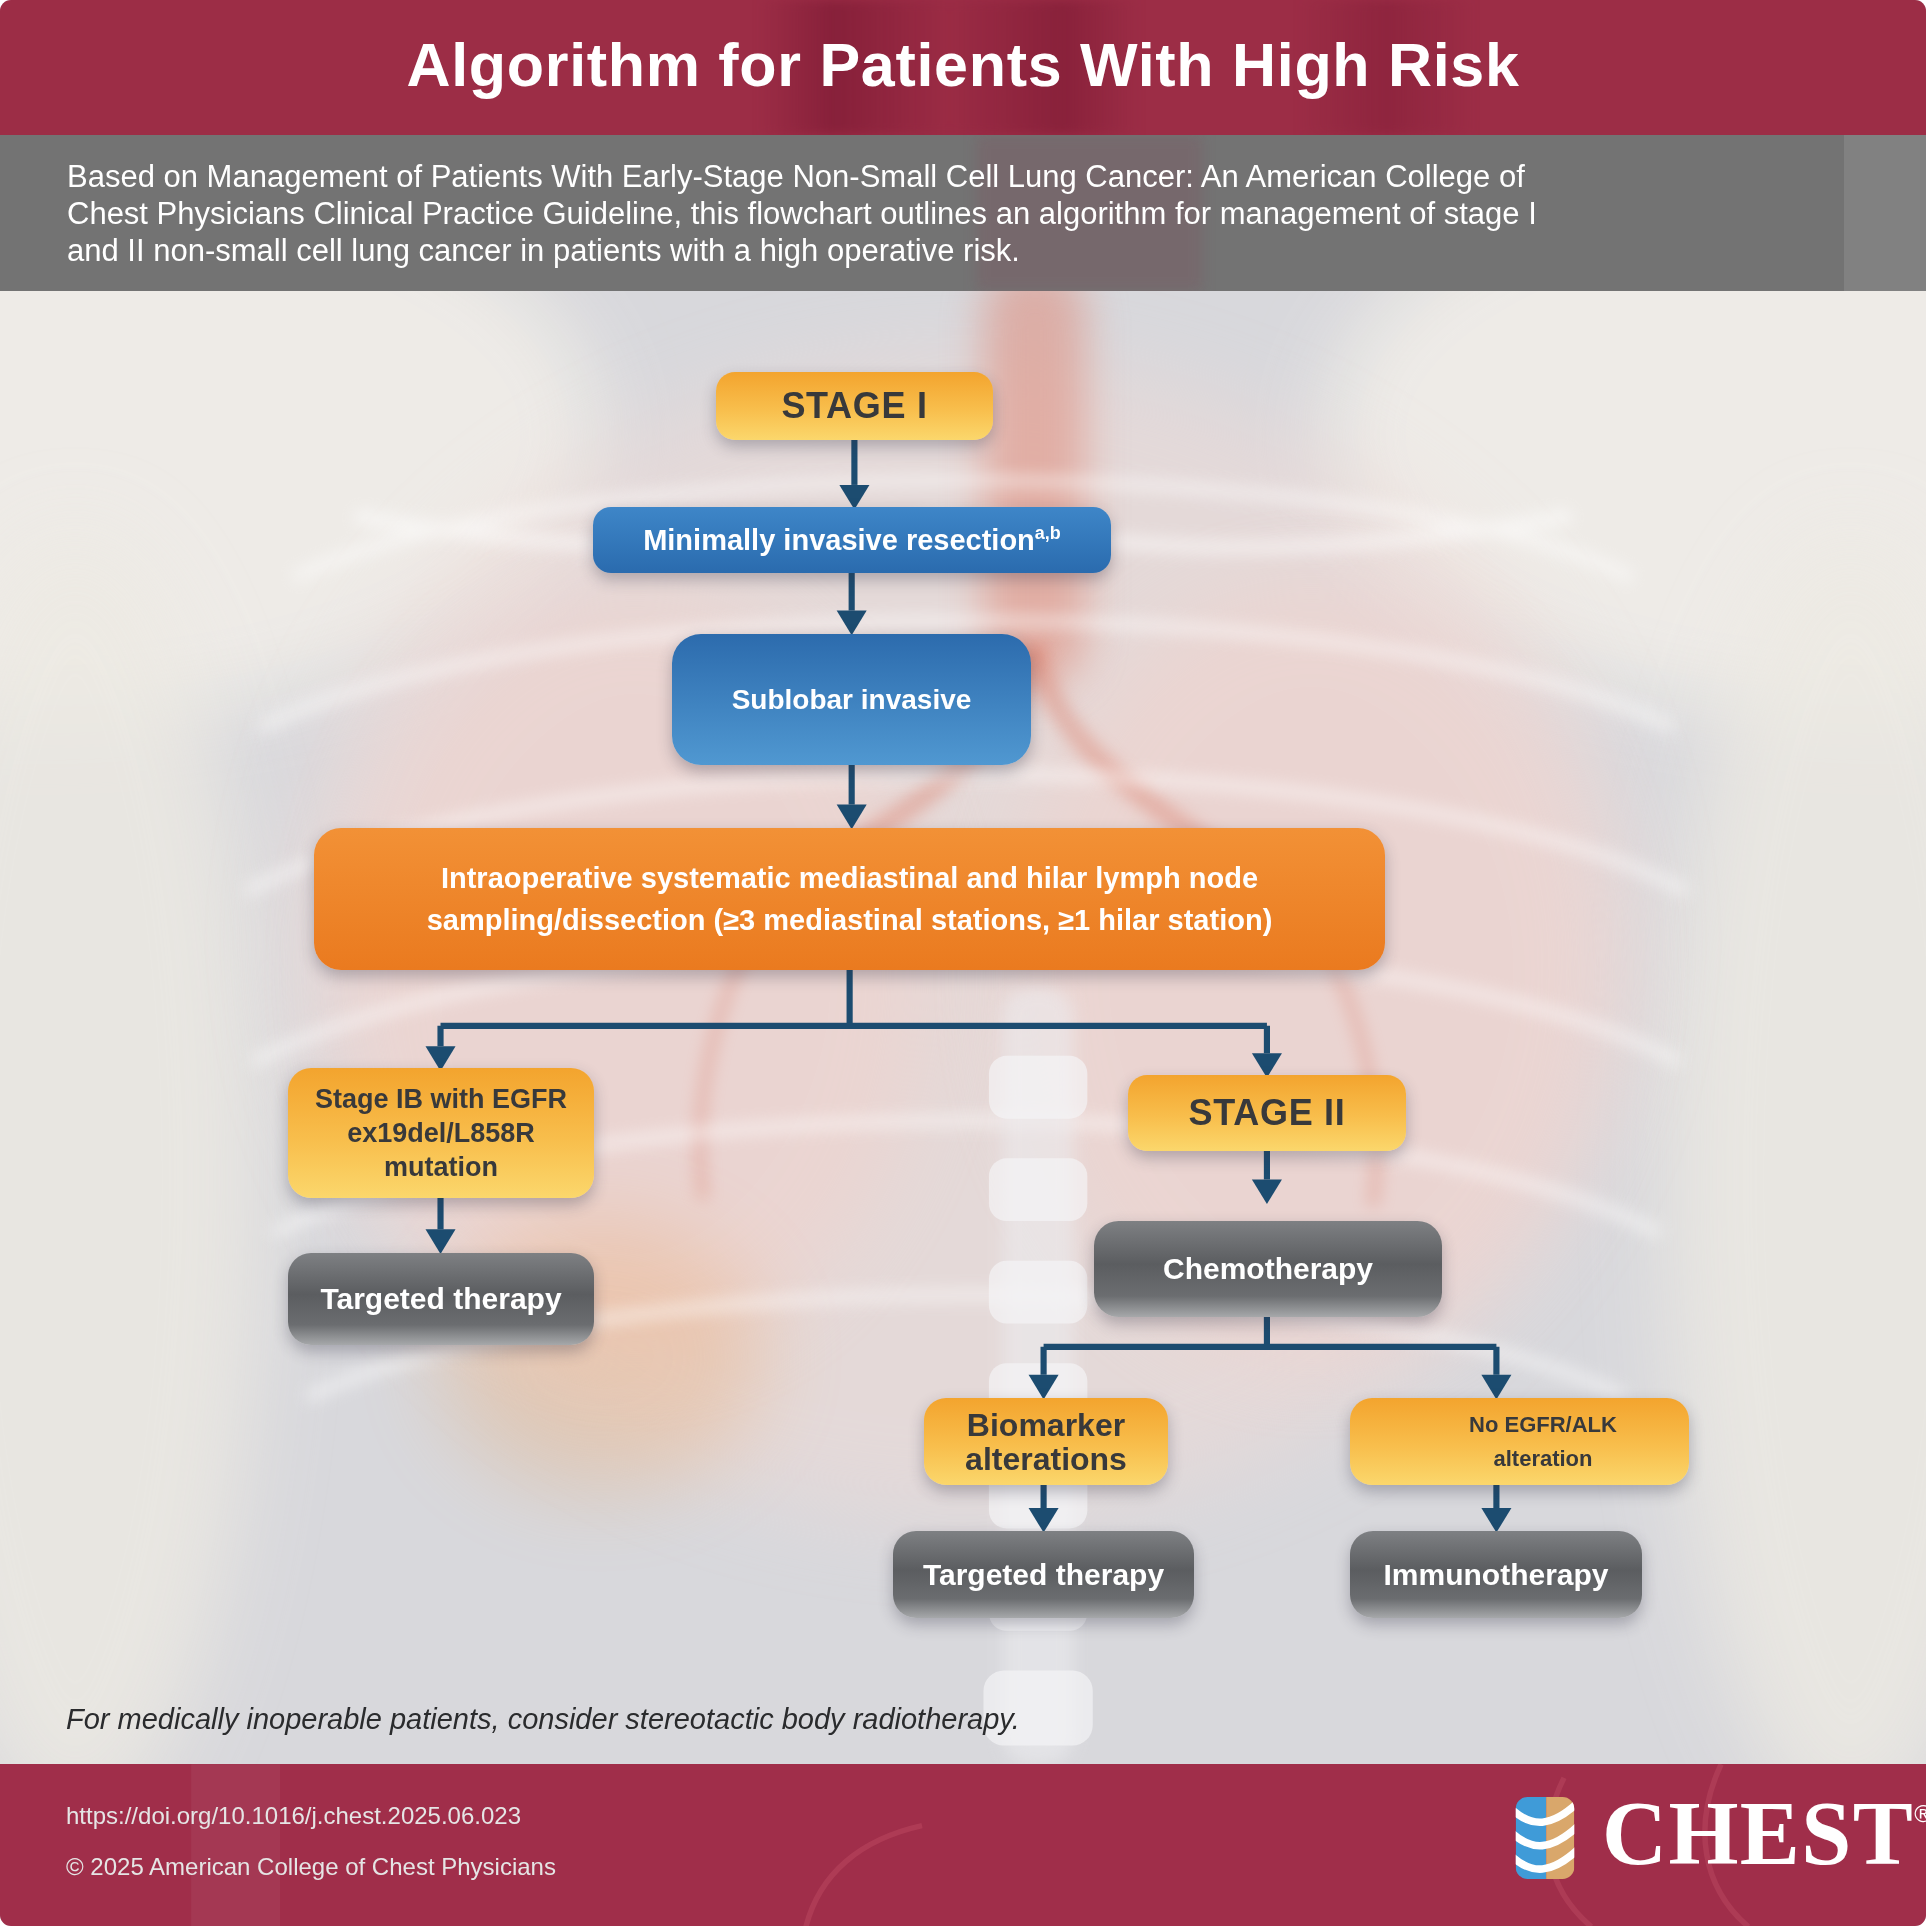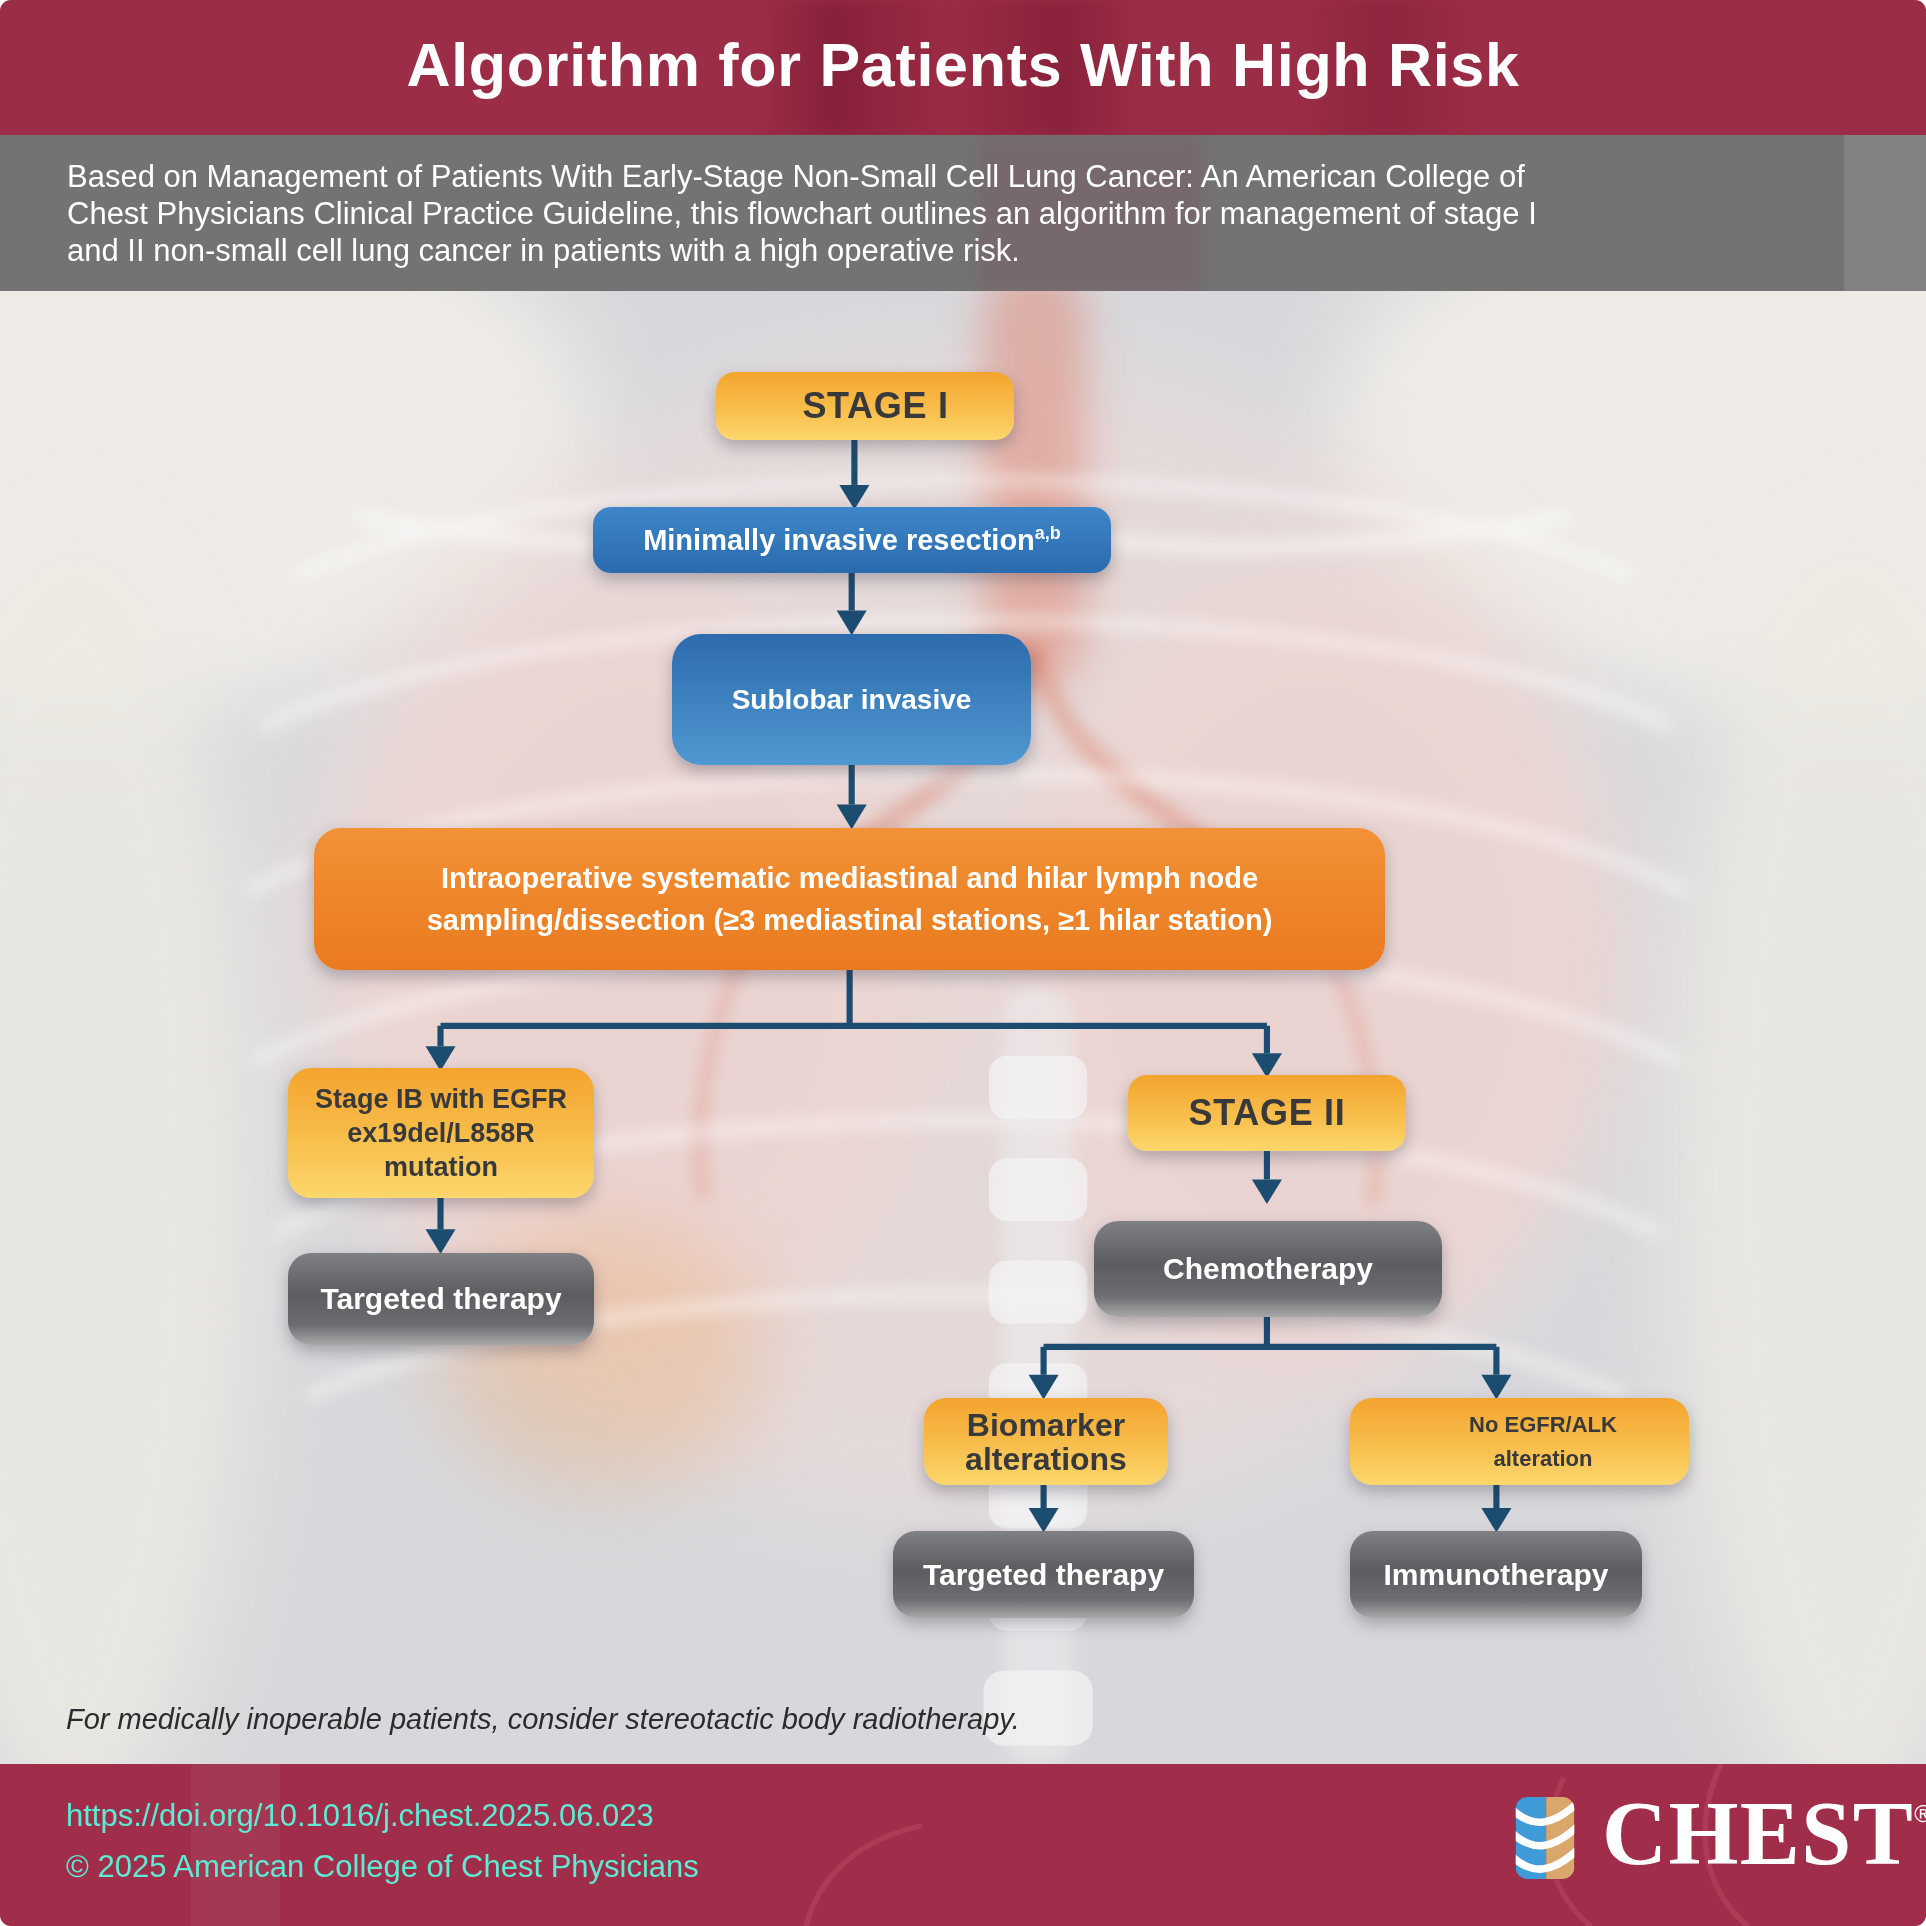--- a/index.html
+++ b/index.html
@@ -29,42 +29,42 @@
 
   
   .node{position:absolute;display:flex;align-items:center;justify-content:center;flex-direction:column;text-align:center;font-weight:700;color:#FFFFFF;box-shadow:0 6.8px 15px rgba(45,45,65,.30);z-index:3;}
   .node .lines span{display:block;}
   .yellow{background:linear-gradient(180deg,#F3A42E 0%,#F8BE4C 55%,#FBD76C 100%);color:#38393B;}
   .blue-a{background:linear-gradient(180deg,#3E86C8 0%,#2A6BAE 100%);}
   .blue-b{background:linear-gradient(180deg,#2C6BAD 0%,#5098D1 100%);}
   .orange{background:linear-gradient(180deg,#F29136 0%,#EA7A1F 100%);}
   .gray{background:linear-gradient(180deg,#7E8083 0%,#5B5D60 45%,#6B6D70 78%,#A6A8AA 100%);}
 
-  #n-stage1{left:716px;top:372px;width:277px;height:68px;border-radius:19px;font-size:36px;letter-spacing:0.7px;padding-left:21px;}
+  #n-stage1{left:716px;top:372px;width:277px;height:68px;border-radius:19px;font-size:36px;letter-spacing:0.7px;}
   #n-min{left:593px;top:507px;width:518px;height:66px;border-radius:18px;font-size:29px;}
   #n-sub{left:672px;top:634px;width:359px;height:131px;border-radius:29px;font-size:28px;}
   #n-samp{left:314px;top:828px;width:1071px;height:142px;border-radius:27px;font-size:29px;line-height:42px;}
   #n-1b{left:288px;top:1068px;width:306px;height:130px;border-radius:23px;font-size:27px;line-height:34px;}
   #n-tl{left:288px;top:1253px;width:306px;height:92px;border-radius:23px;font-size:30px;}
   #n-stage2{left:1128px;top:1075px;width:278px;height:76px;border-radius:19px;font-size:36px;letter-spacing:0.7px;}
   #n-chemo{left:1094px;top:1201px;width:348px;height:96px;border-radius:24.6px;font-size:30px;margin-top:20px;}
   #n-bio{left:924px;top:1398px;width:244px;height:87px;border-radius:22px;font-size:32px;line-height:34px;}
   #n-noegfr{left:1350px;top:1398px;width:292px;height:87px;border-radius:22px;font-size:22px;line-height:34px;padding-left:47px;}
   #n-tr{left:893px;top:1531px;width:301px;height:87px;border-radius:23px;font-size:30px;}
   #n-imm{left:1350px;top:1531px;width:292px;height:87px;border-radius:23px;font-size:30px;}
   sup.fn{font-size:18px;vertical-align:super;line-height:0;}
 
   
   .footnote{position:absolute;left:66px;top:1703px;font-size:29px;font-style:italic;color:#2A2B2D;z-index:3;}
 
   
   .band-footer{position:absolute;left:0;top:1764px;width:1926px;height:163px;background:#A02E4A;z-index:5;overflow:hidden;}
   .band-footer svg.footer-art{position:absolute;left:0;top:0;}
   .footer-text{position:absolute;left:66px;top:34px;display:flex;flex-direction:column;gap:15px;z-index:2;}
-  .footer-text .line{color:#5eead4;font-size:31px;line-height:36px;}
+  .footer-text .line{color:#e5e5e5;font-size:24px;line-height:36px;}
   .logo{position:absolute;left:1515px;top:24.6px;display:flex;align-items:center;z-index:2;}
   .logo-icon{width:60px;height:82px;margin-top:8.2px;}
   .logo-word{font-family:"Liberation Serif", serif;font-weight:700;color:#FFFFFF;font-size:90px;line-height:90px;margin-left:27px;letter-spacing:1.4px;}
   .logo-reg{color:#FFFFFF;font-size:24.6px;line-height:24.6px;align-self:flex-start;margin-top:13.7px;}
 </style>
 </head>
 <body>
 
 <div id="canvas">
 

